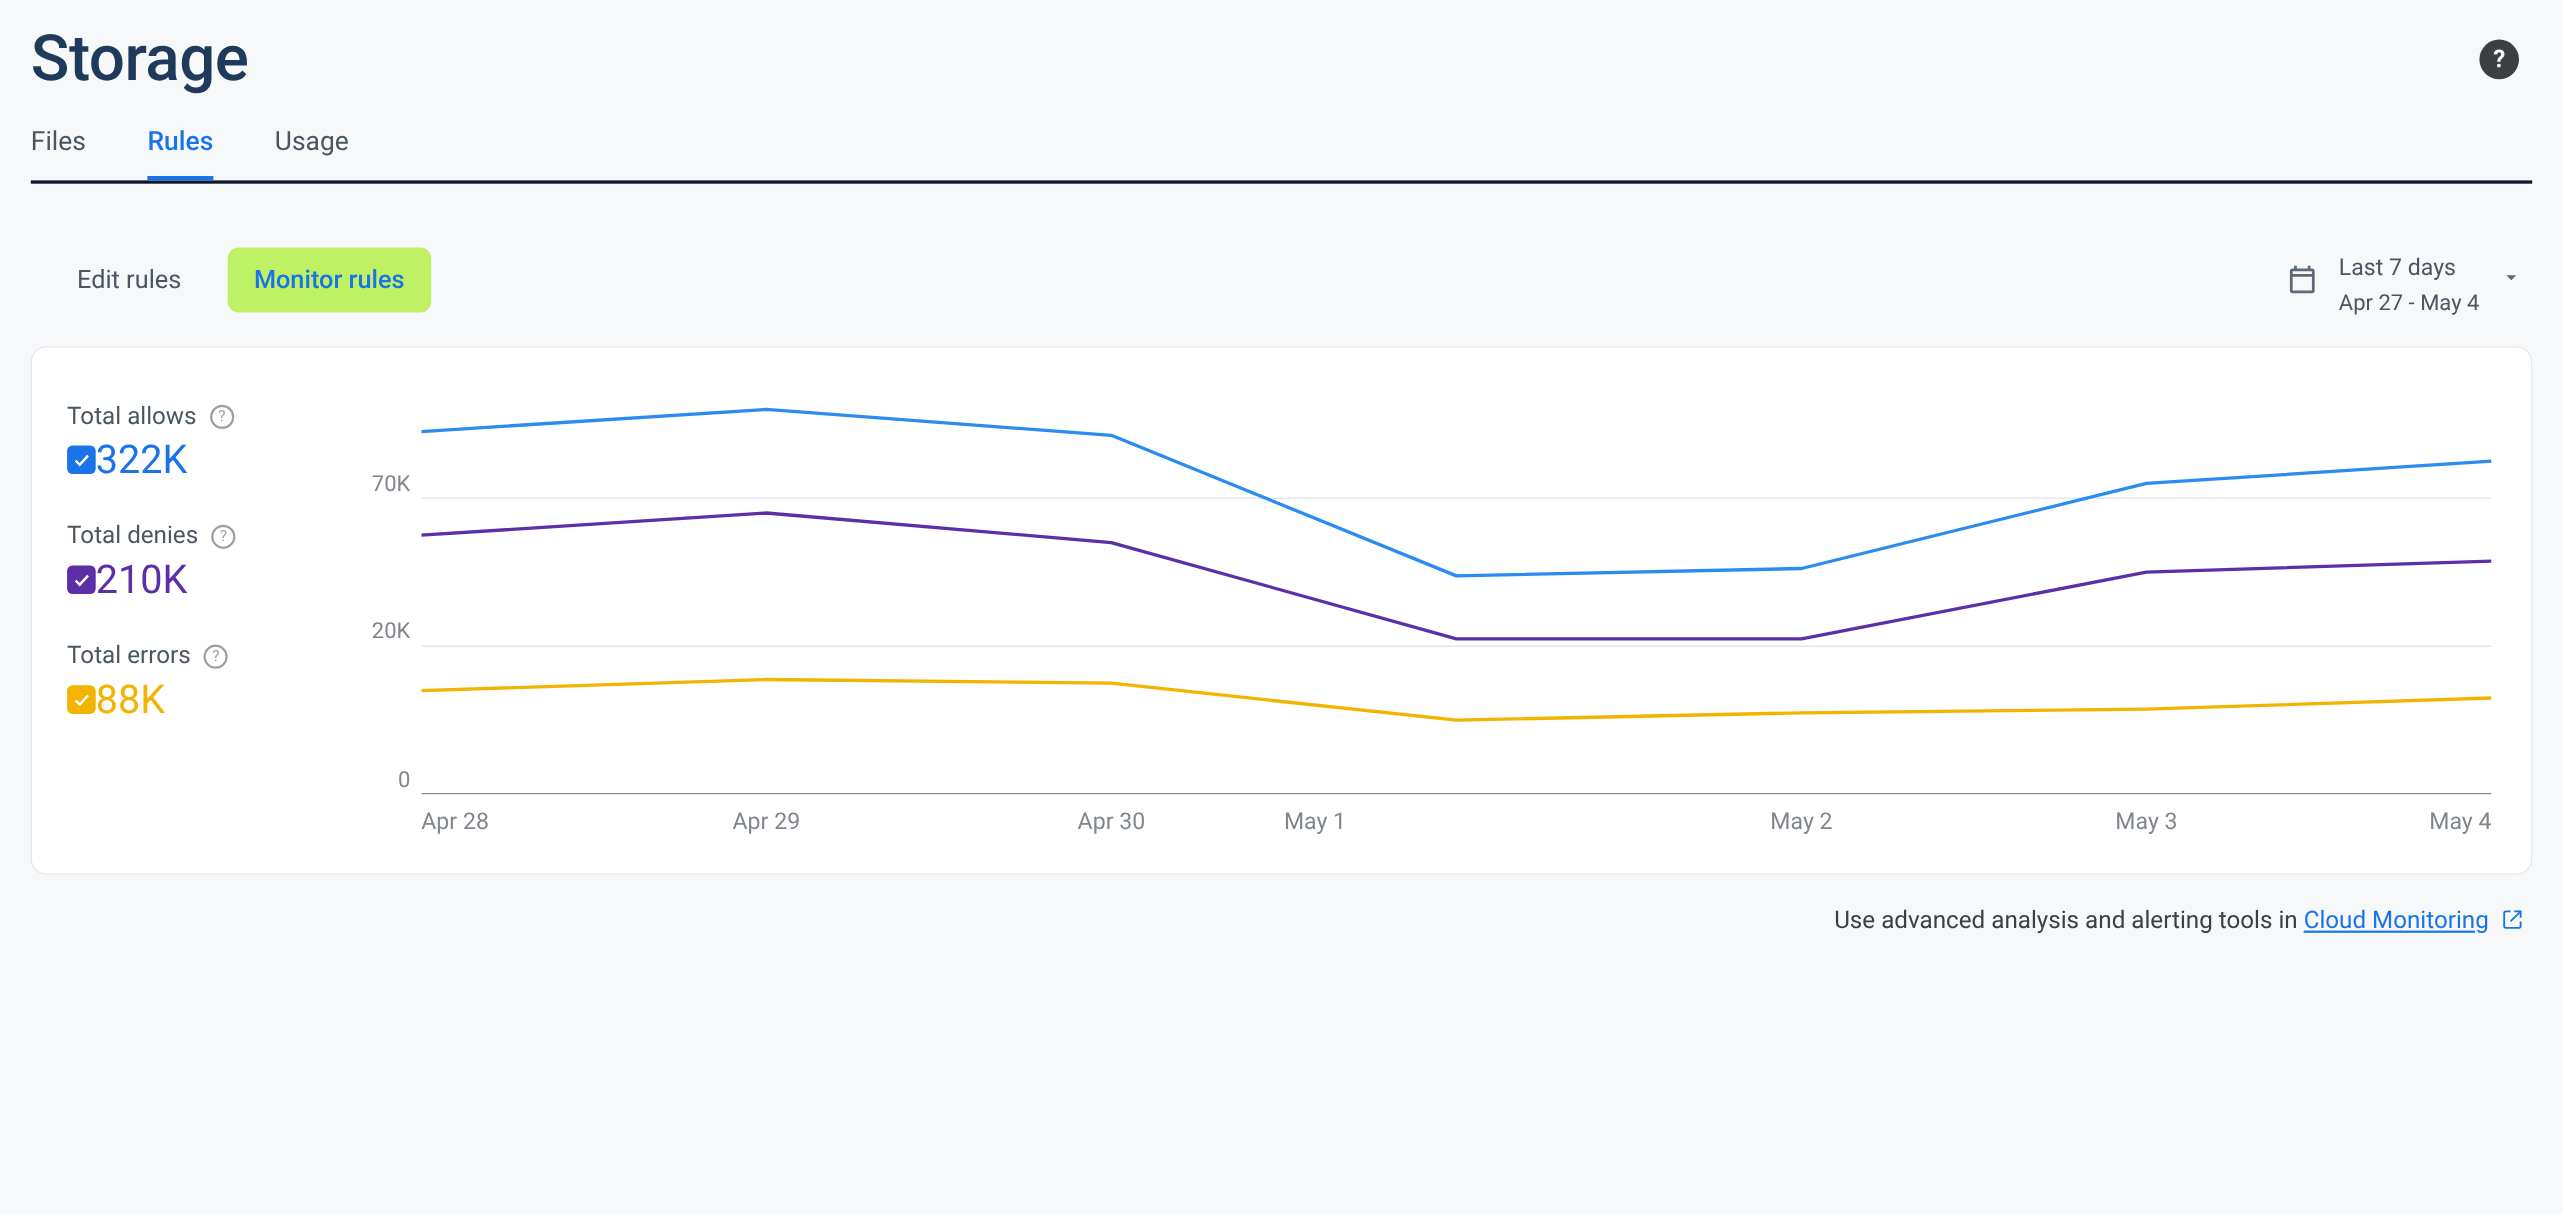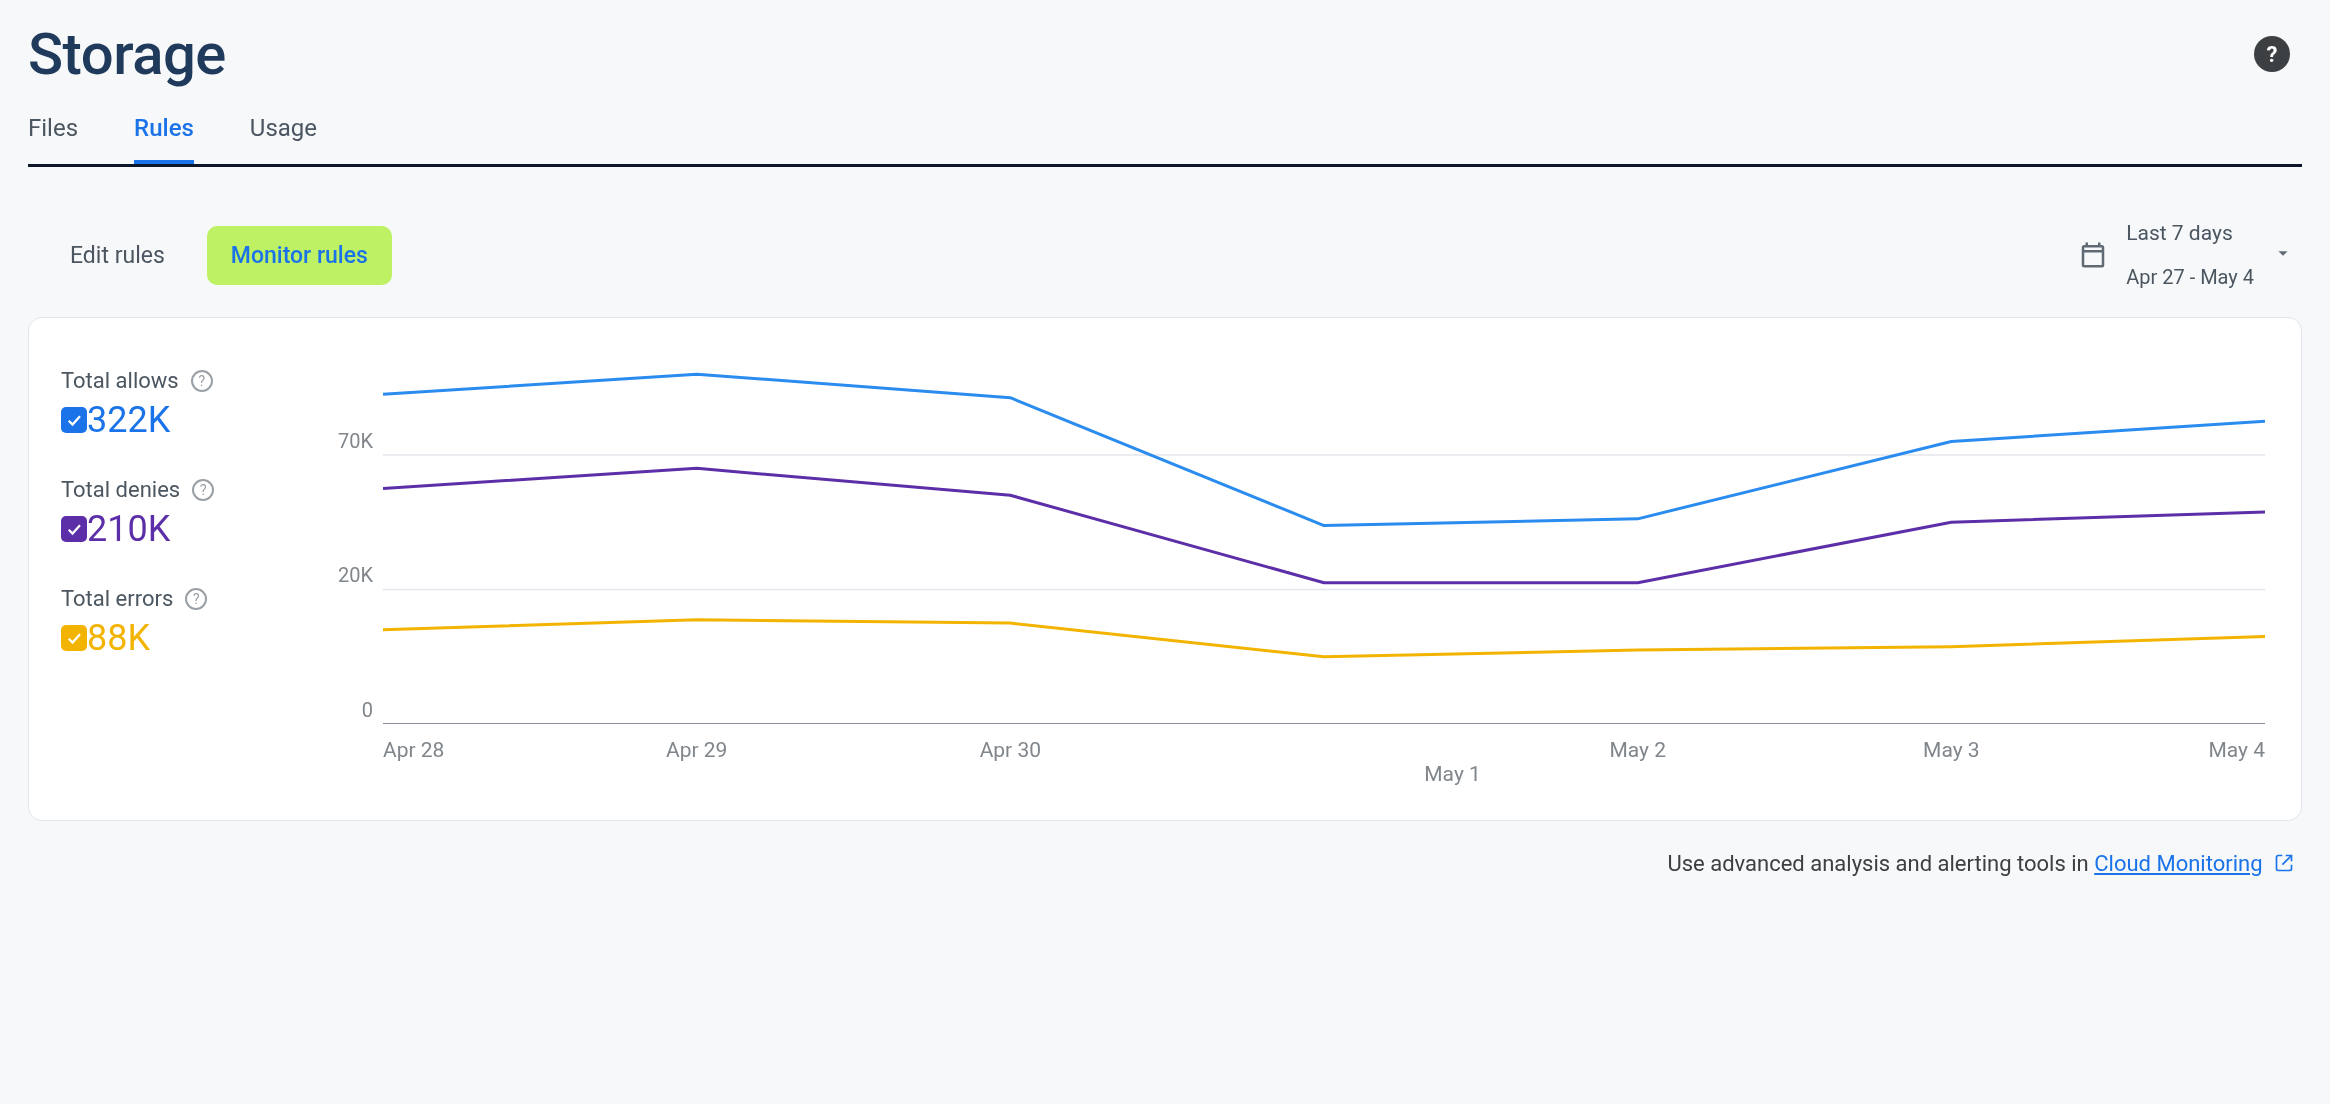--- a/index.html
+++ b/index.html
@@ -77,21 +77,21 @@
     color: #1a73e8;
     font-weight: 500;
   }
   .date-picker {
     display:flex;
     align-items:center;
     gap: 18px;
     cursor:pointer;
     padding-right: 8px;
   }
-  .date-text { display:flex; flex-direction:column; gap:20px; }
+  .date-text { display:flex; flex-direction:column; gap:7px;margin-top:11px; }
   .date-range-label { font-size: 21px; color:#4b5660; }
   .date-sub { font-size: 20px; color:#4b5660; }
   .cal-icon {
     width: 30px; height: 30px;
     color:#5f6a75;
   }
   .chev-down {
     color:#5f6a75;
     font-size: 18px;
   }
@@ -313,21 +313,21 @@
                 <path d="M0.0 109.1 L166.7 54.5 L333.3 118.2 L500.0 463.6 L666.7 445.5 L833.3 236.4 L1000.0 181.8" fill="none" stroke="#2b8cef" stroke-width="3" vector-effect="non-scaling-stroke" stroke-linejoin="round"></path>
                 <path d="M0.0 363.6 L166.7 309.1 L333.3 381.8 L500.0 618.2 L666.7 618.2 L833.3 454.5 L1000.0 427.3" fill="none" stroke="#5c2fa8" stroke-width="3" vector-effect="non-scaling-stroke" stroke-linejoin="round"></path>
                 <path d="M0.0 745.5 L166.7 718.2 L333.3 727.3 L500.0 818.2 L666.7 800.0 L833.3 790.9 L1000.0 763.6" fill="none" stroke="#f2b400" stroke-width="3" vector-effect="non-scaling-stroke" stroke-linejoin="round"></path>
               </svg>
           </div>
         </div>
         <div class="x-axis" id="x-axis">
             <div class="x-tick" style="flex: 0.5 1 0%; text-align: left;">Apr 28</div>
             <div class="x-tick" style="flex: 1 1 0%; text-align: center;">Apr 29</div>
             <div class="x-tick" style="flex: 1 1 0%; text-align: center;">Apr 30</div>
-            <div class="x-tick" style="flex: 1 1 0%; text-align: right; margin-top: 24px;">May 1</div>
+            <div class="x-tick" style="flex: 1 1 0%; text-align: left;">May 1</div>
             <div class="x-tick" style="flex: 1 1 0%; text-align: center;">May 2</div>
             <div class="x-tick" style="flex: 1 1 0%; text-align: center;">May 3</div>
             <div class="x-tick" style="flex: 0.5 1 0%; text-align: right;">May 4</div>
           </div>
       </div>
 
     </div>
   </div>
 
   <div class="footer-link">

